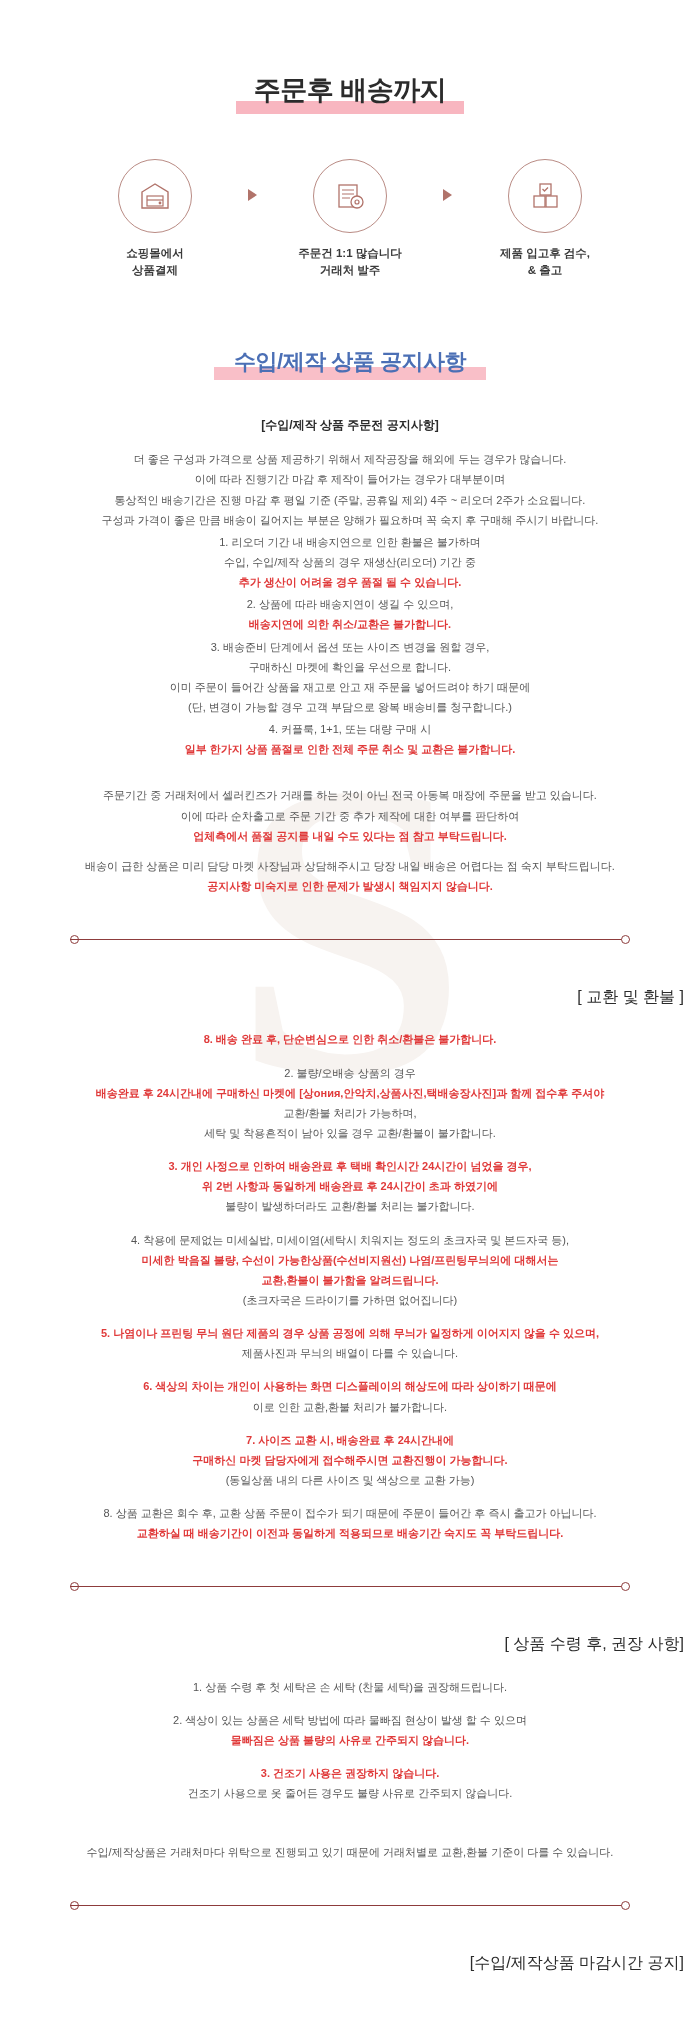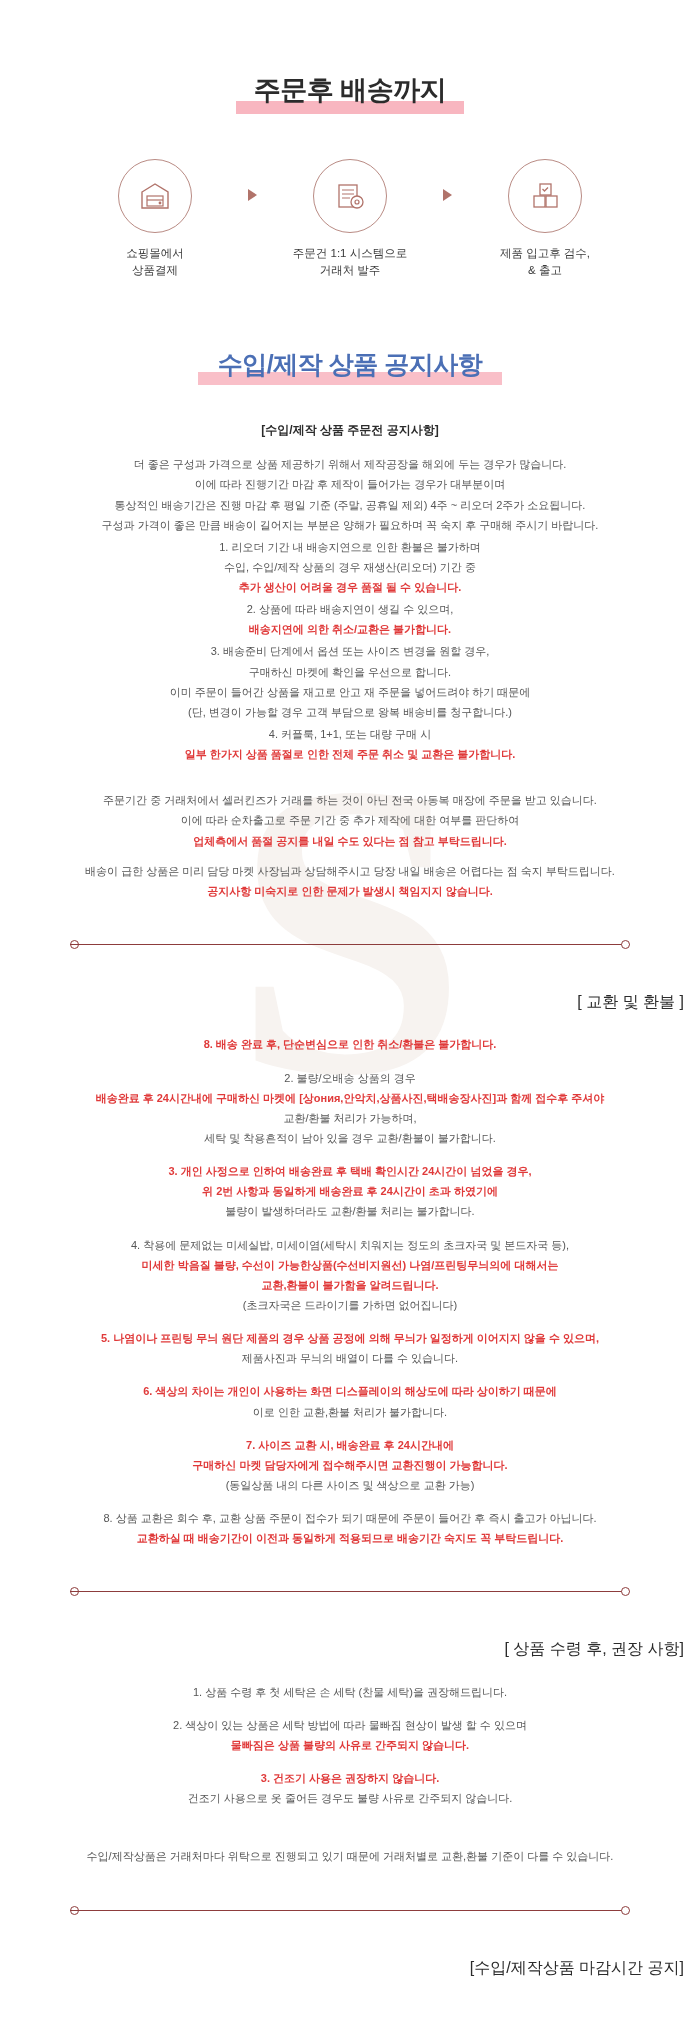--- a/index.html
+++ b/index.html
@@ -48,21 +48,21 @@
   }
 
   
   .steps {
     margin-top:44px;
     display:flex;
     justify-content:center;
     align-items:flex-start;
     gap:18px;
   }
-  .step { width:150px; text-align:center; }
+  .step { width:150px; text-align:center;font-weight:bold; }
   .circle {
     width:74px; height:74px;
     border:1.6px solid #b98b84;
     border-radius:50%;
     margin:0 auto;
     display:flex; align-items:center; justify-content:center;
     background:#fff;
   }
   .step-label {
     margin-top:12px;
@@ -76,21 +76,21 @@
     width:0;height:0;
     border-left:9px solid #b1736a;
     border-top:6px solid transparent;
     border-bottom:6px solid transparent;
   }
 
   
   .main-heading-wrap { text-align:center; margin-top:62px; }
   .main-heading {
     display:inline-block; position:relative;
-    font-size:25px; font-weight:bold;
+    font-size:22px; font-weight:bold;
     color:#4b6fb5;
     padding:2px 20px;
     letter-spacing:-0.5px;
   }
   .main-heading .hl {
     position:absolute; left:0; right:0; bottom:2px; height:13px;
     background:#f9bfc8; z-index:-1;
   }
 
   
@@ -155,21 +155,21 @@
         <div class="circle">
           <svg width="40" height="40" viewBox="0 0 40 40">
             <rect x="9" y="9" width="18" height="22" fill="none" stroke="#b1736a" stroke-width="1.3"></rect>
             <line x1="12" y1="14" x2="24" y2="14" stroke="#b1736a" stroke-width="1"></line>
             <line x1="12" y1="18" x2="24" y2="18" stroke="#b1736a" stroke-width="1"></line>
             <line x1="12" y1="22" x2="20" y2="22" stroke="#b1736a" stroke-width="1"></line>
             <circle cx="27" cy="26" r="6" fill="#fff" stroke="#b1736a" stroke-width="1.3"></circle>
             <circle cx="27" cy="26" r="2" fill="none" stroke="#b1736a" stroke-width="1.2"></circle>
           </svg>
         </div>
-        <div class="step-label">주문건 1:1 시스템으로
+        <div class="step-label">주문건 1:1 많습니다
 거래처 발주</div>
       </div>
 
       <div class="arrow"></div>
 
       <div class="step">
         <div class="circle">
           <svg width="40" height="40" viewBox="0 0 40 40">
             <rect x="9" y="20" width="11" height="11" fill="none" stroke="#b1736a" stroke-width="1.3"></rect>
             <rect x="21" y="20" width="11" height="11" fill="none" stroke="#b1736a" stroke-width="1.3"></rect>

